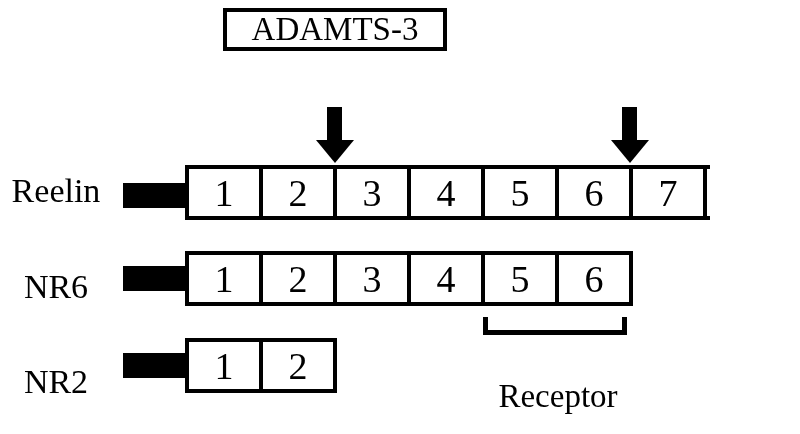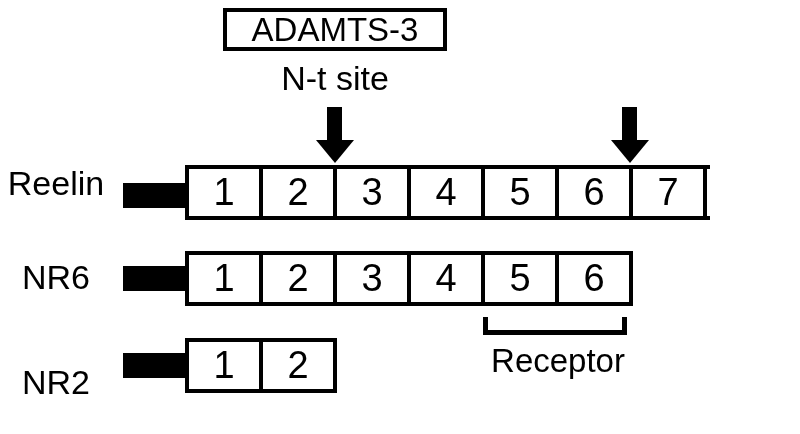--- a/index.html
+++ b/index.html
@@ -7,20 +7,21 @@
     font-family: "Liberation Sans", sans-serif;
     background: #ffffff;
   }
   .canvas {
     position: relative;
     width: 710px;
     height: 434px;
     background: #ffffff;
     color: #000000;
     overflow: hidden;
+    font-family: Liberation Serif, serif;
   }
 
   
   .enzyme-box {
     position: absolute;
     left: 223px; top: 8px;
     width: 224px; height: 43px;
     border: 4px solid #000;
     box-sizing: border-box;
     display: flex; align-items: center; justify-content: center;
@@ -84,31 +85,31 @@
     width: 78px; height: 55px;
     box-sizing: border-box;
     border: 4px solid #000;
     margin-left: -4px;
     background: #fff;
     display: flex; align-items: center; justify-content: center;
     font-size: 38px;
   }
   .cell:first-child { margin-left: 0; }
 
-  .row-reelin .row-label    { top: 164px; }
+  .row-reelin .row-label    { top: 172px; }
   .row-reelin .nt-bar       { top: 183px; }
   .row-reelin .domain-boxes { top: 165px; }
   .ct-cap {
     position: absolute;
     left: 779px; top: 180px;
     width: 15px; height: 25px;
     background: #000;
   }
 
-  .row-nr6 .row-label    { top: 258px; }
+  .row-nr6 .row-label    { top: 268px; }
   .row-nr6 .nt-bar       { top: 266px; }
   .row-nr6 .domain-boxes { top: 251px; }
 
   .row-nr2 .row-label    { top: 363px; }
   .row-nr2 .nt-bar       { top: 353px; }
   .row-nr2 .domain-boxes { top: 338px; }
 
   
   .bracket {
     position: absolute;
@@ -120,32 +121,31 @@
     border-bottom: 5px solid #000;
   }
   .binding-label {
     position: absolute;
     left: 448px; top: 340px;
     width: 220px;
     text-align: center;
     font-size: 33px;
     line-height: 41px;
   }
-  .binding-label span { display: block; }
+  .binding-label span { display: block; margin-top: 36px; }
 </style>
 </head>
 <body>
 
 <div class="canvas">
 
   <div class="enzyme-box">
     <span>ADAMTS-3</span>
   </div>
 
-  <div class="site-label nt">N-t site</div>
 
   <div class="arrow nt">
     <div class="arrow-shaft"></div>
     <div class="arrow-head"></div>
   </div>
   <div class="arrow ct">
     <div class="arrow-shaft"></div>
     <div class="arrow-head"></div>
   </div>
 

